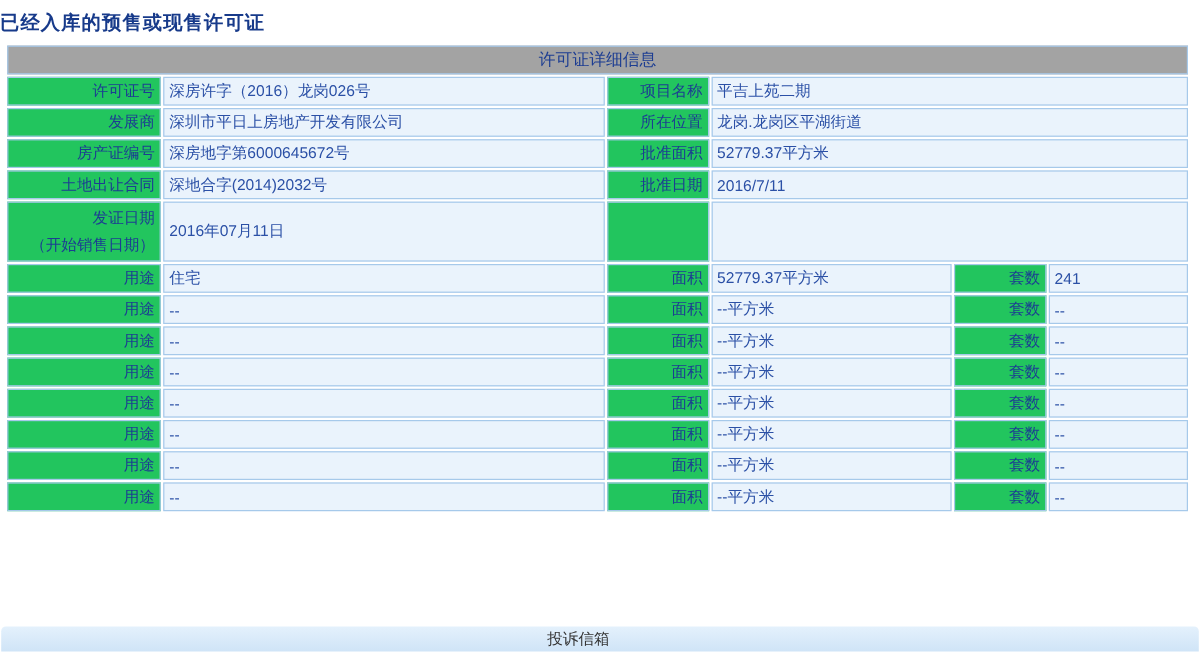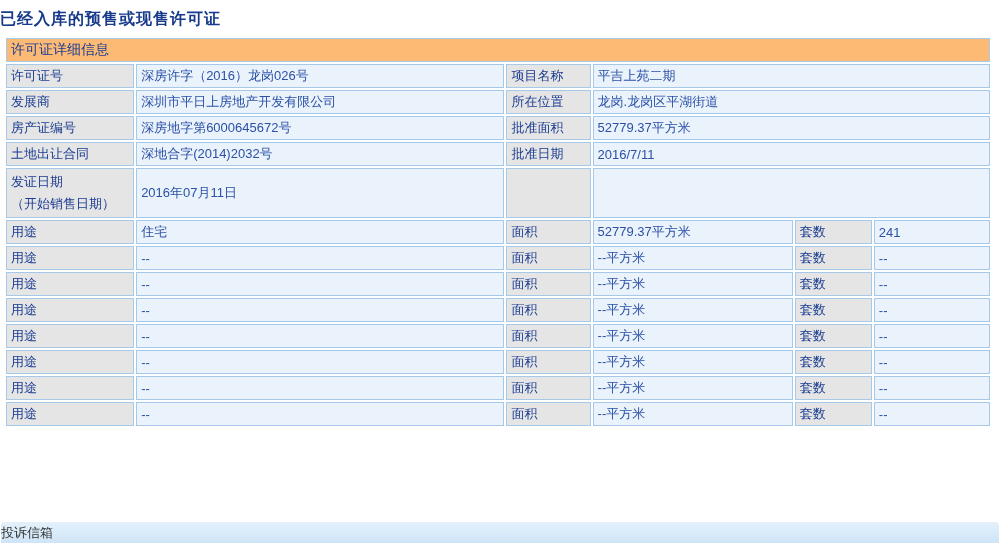--- a/index.html
+++ b/index.html
@@ -29,45 +29,45 @@
     font-size: 13px;
   }
   table.permit td {
     border: 1px solid #a6c9ea;
     height: 24px;
     padding: 1px 4px;
     overflow: hidden;
     white-space: nowrap;
   }
   td.lbl {
-    background: #e5e5e5;
-    text-align: left;
+    background: #22c55e;
+    text-align: right;
     color: #1c3d92;
     margin-top: 11px;
   }
   td.val {
     background: #eaf3fc;
     text-align: left;
     color: #2b50a6;
   }
   td.subhdr {
-    background: #fdba74;
-    text-align: left;
+    background: #a3a3a3;
+    text-align: center;
     color: #1c3d92;
     font-size: 14px;
   }
   tr.date-row td { height: 50px; }
   td.lbl .two-line { line-height: 22px; }
   .footer-bar {
     position: absolute;
     left: 1px; top: 522px;
     width: 998px; height: 21px;
     background: linear-gradient(#e4f1fc, #cfe4f7);
     border-radius: 4px 4px 0 0;
-    text-align: left;
+    text-align: center;
     line-height: 21px;
     padding-right: 36px;
     font-size: 13px;
   }
   .footer-bar a {
     color: #333333;
     text-decoration: none;
     cursor: pointer;
   }
 </style>

